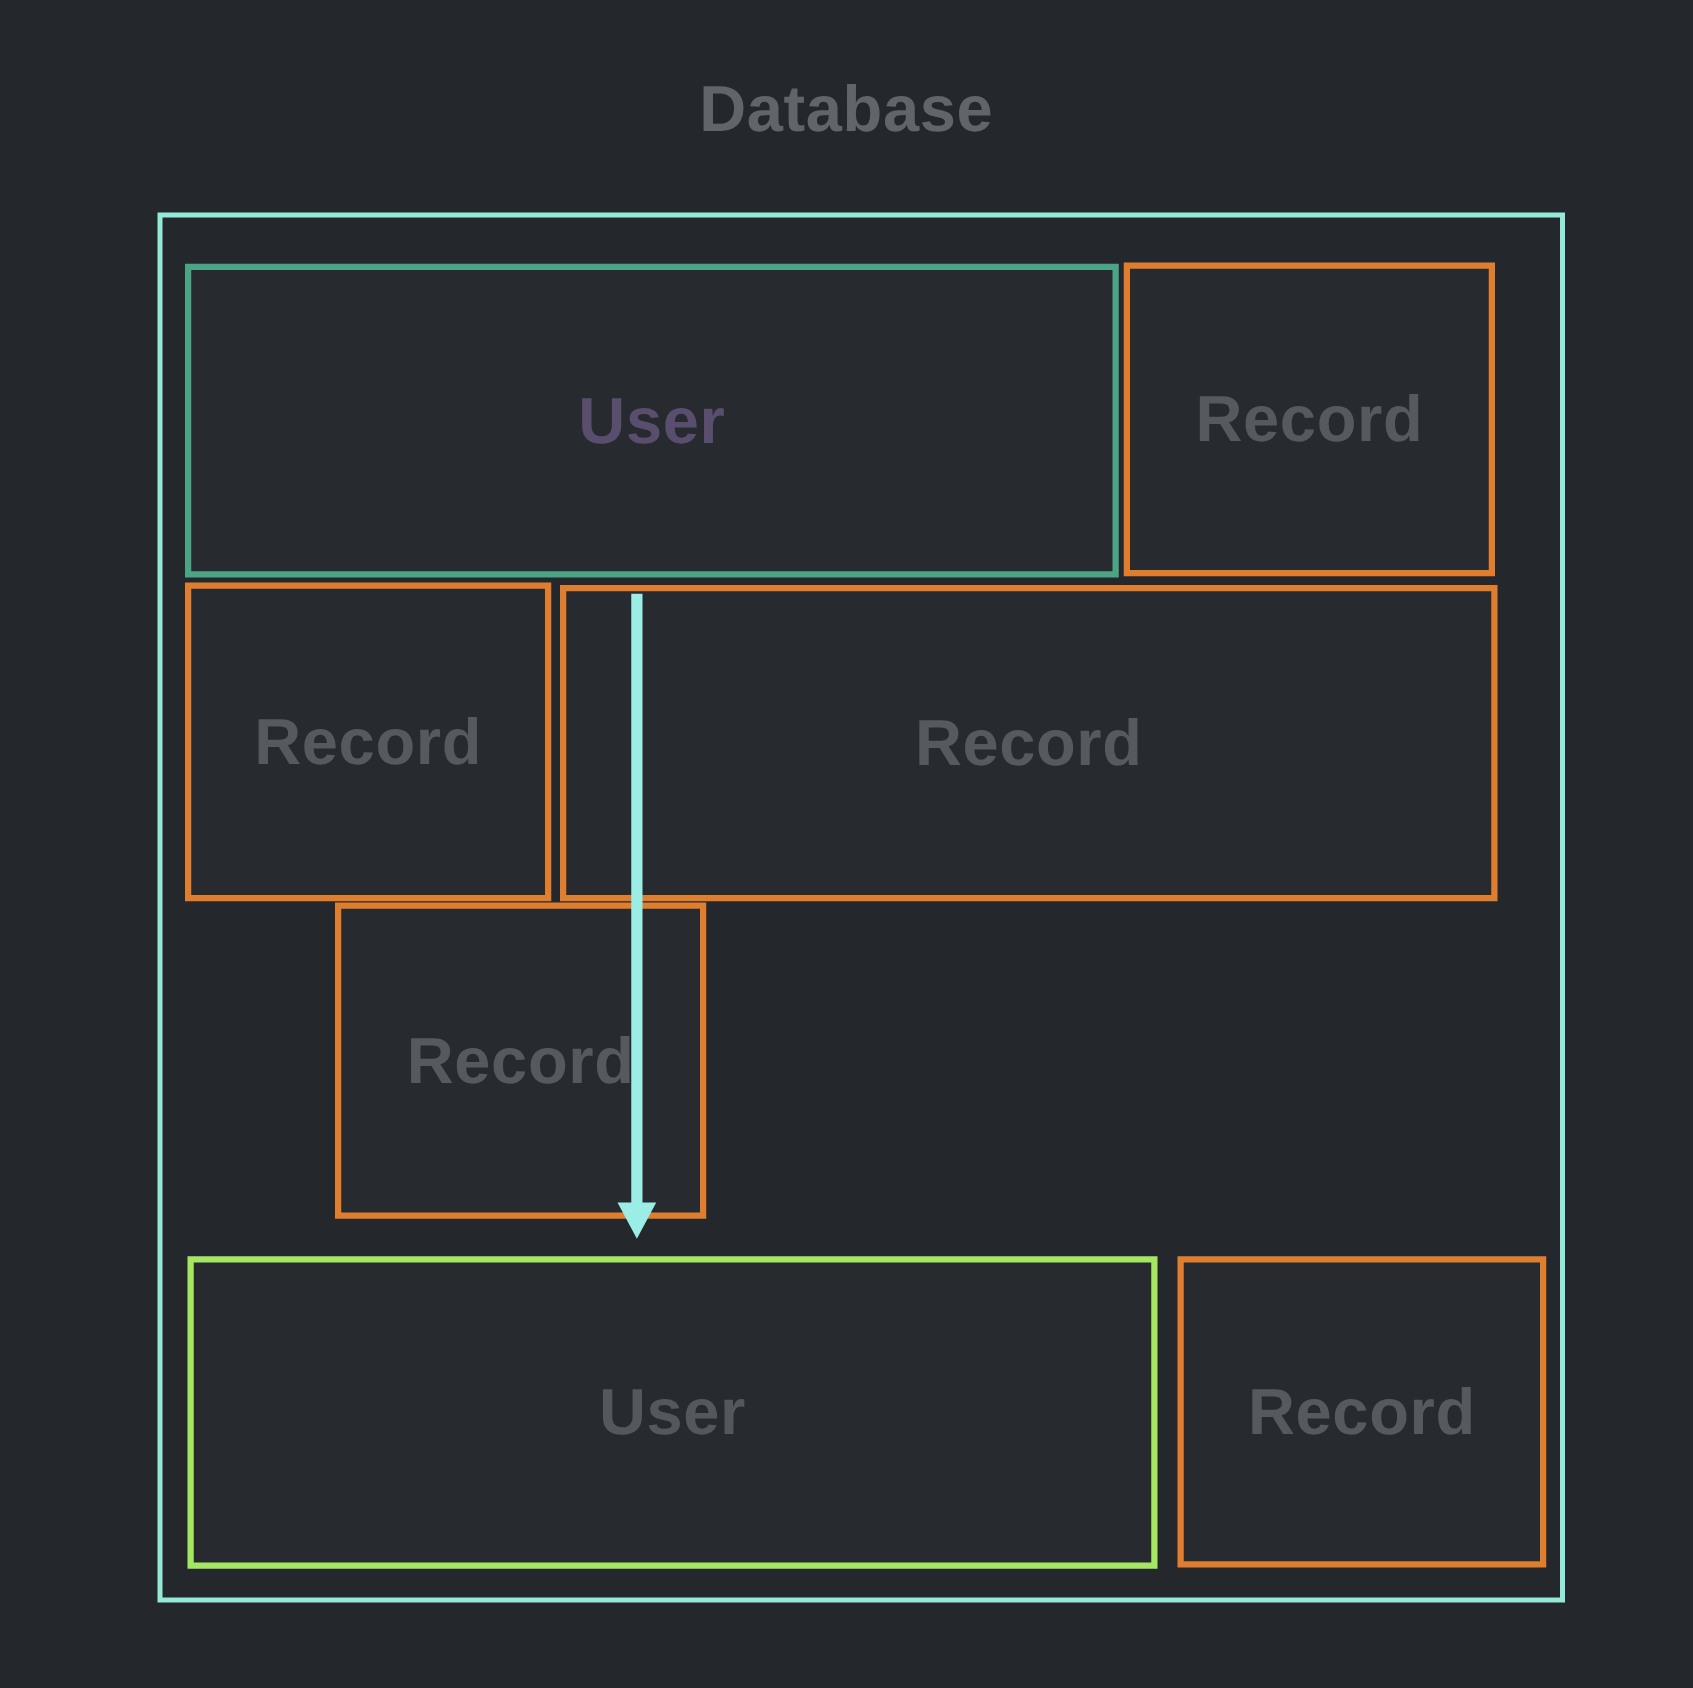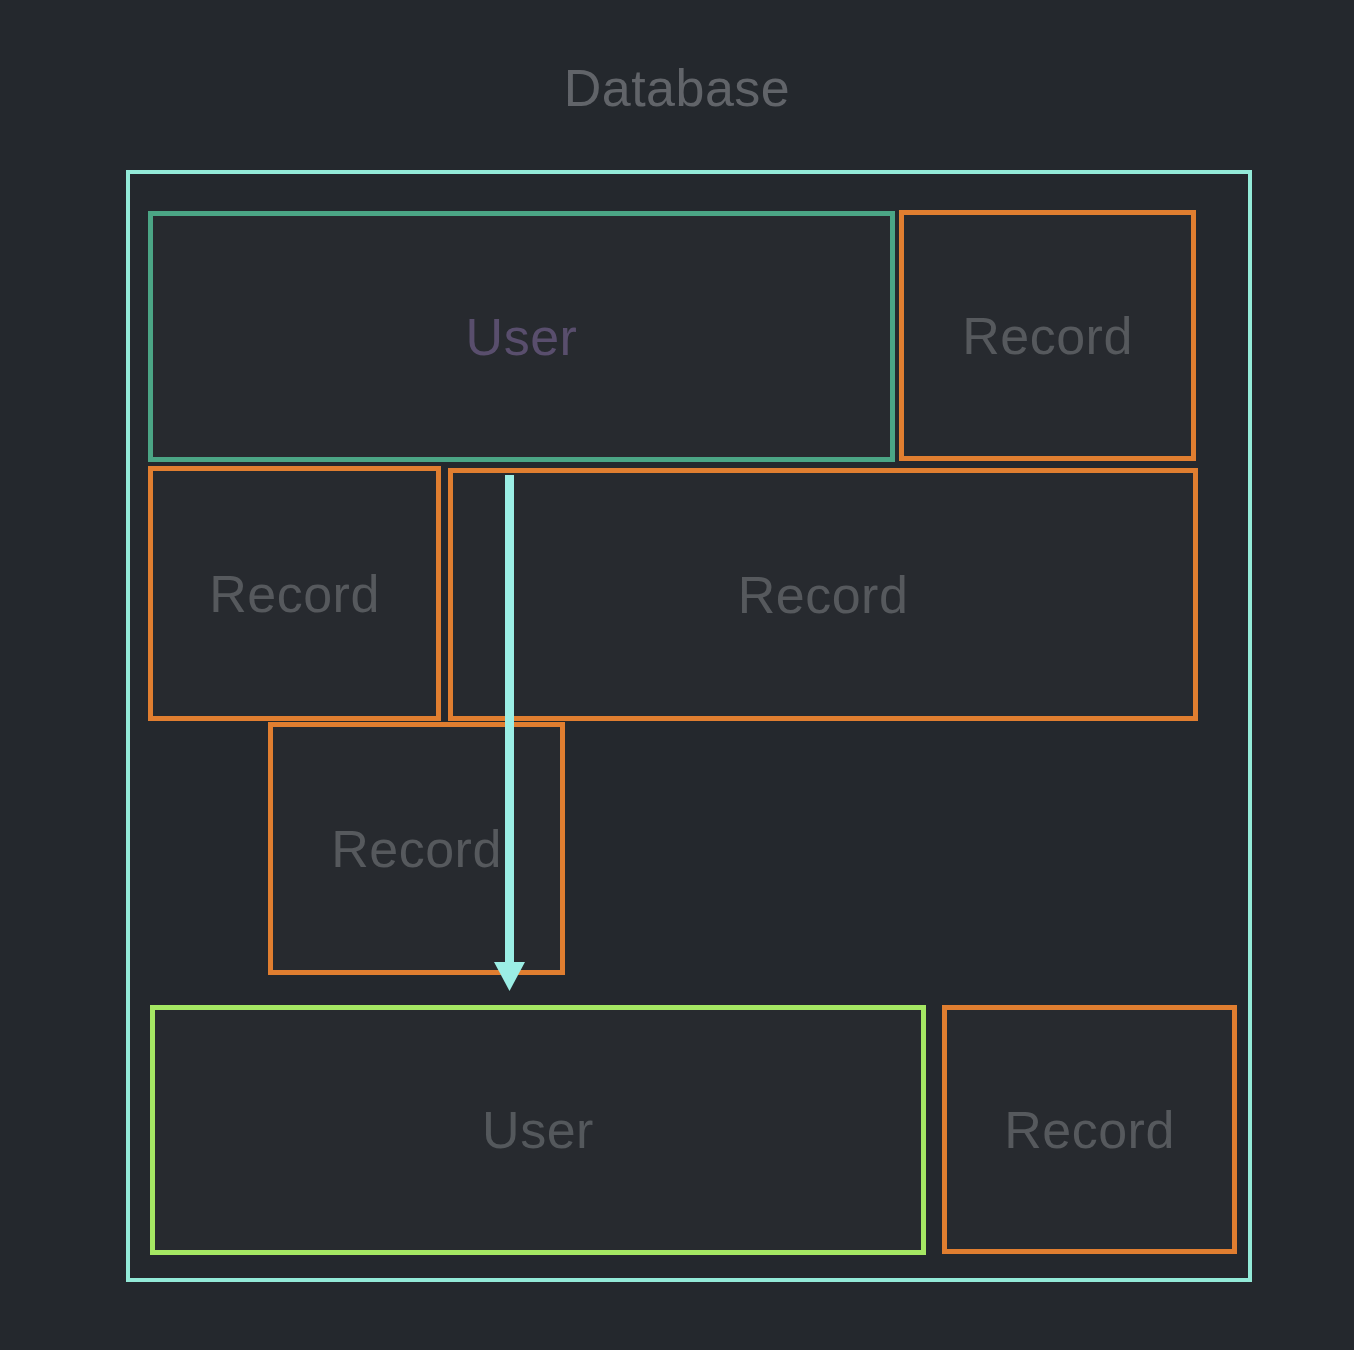--- a/index.html
+++ b/index.html
@@ -15,21 +15,21 @@
     font-family: "Liberation Sans", "DejaVu Sans", sans-serif;
     overflow: hidden;
   }
   .diagram-title {
     position: absolute;
     left: 0;
     top: 58px;
     width: 100%;
     text-align: center;
     font-size: 52px;
-    font-weight: 400;
+    font-weight: 700;
     color: #616469;
     letter-spacing: 0.5px;
   }
   .outer-box {
     position: absolute;
     left: 126px;
     top: 170px;
     width: 1118px;
     height: 1104px;
     border: 4px solid #93ead8;
@@ -38,21 +38,21 @@
   .node {
     position: absolute;
     display: flex;
     align-items: center;
     justify-content: center;
     background: #272a2f;
     box-sizing: border-box;
   }
   .node .node-label {
     font-size: 52px;
-    font-weight: 400;
+    font-weight: 700;
     color: #56595d;
     letter-spacing: 0.5px;
   }
   .node-user-top {
     left: 148px; top: 211px; width: 747px; height: 251px;
     border: 5px solid #4ba585;
   }
   .node-user-top .node-label { color: #594e6d; }
   .node-record-top-right {
     left: 899px; top: 210px; width: 297px; height: 251px;

